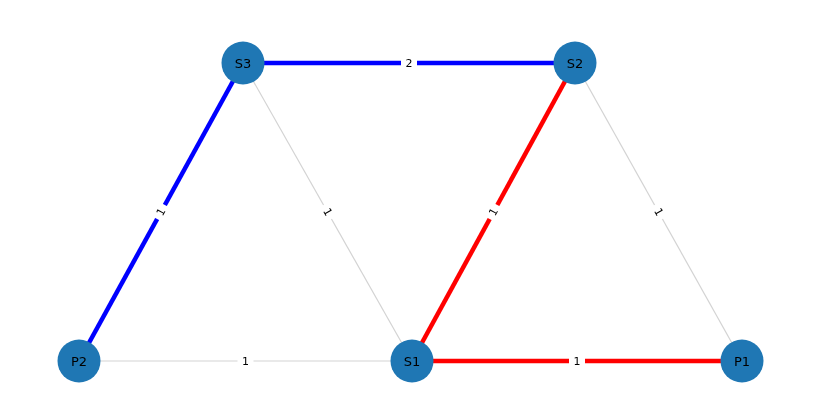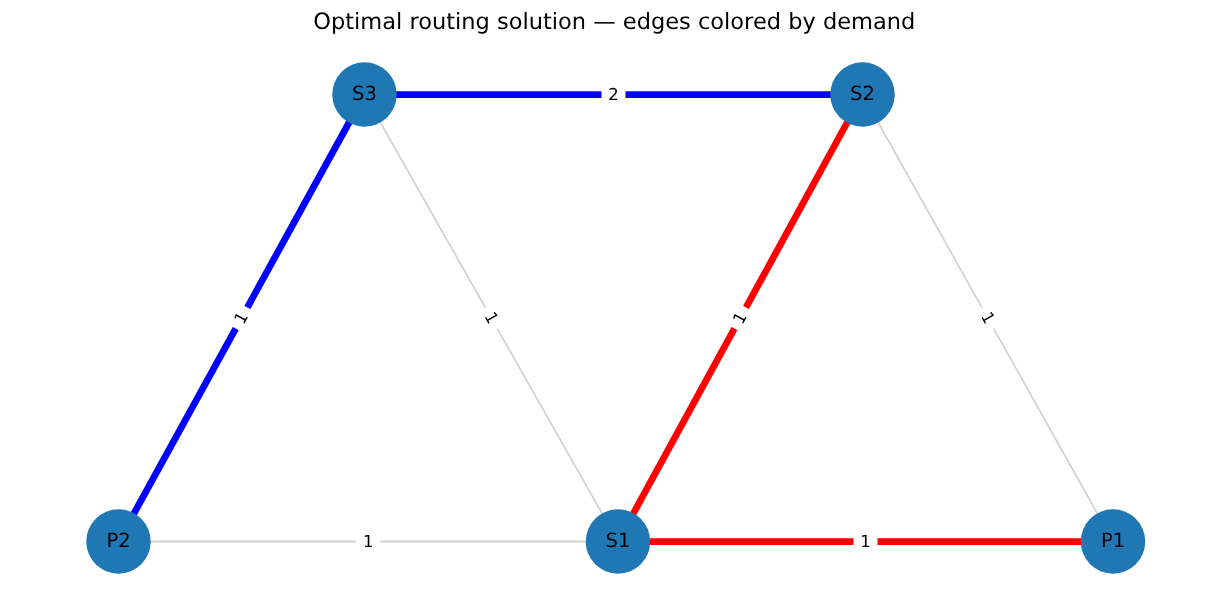--- a/index.html
+++ b/index.html
@@ -84,14 +84,13 @@
       </g>
       <g transform="translate(658.5,212) rotate(60.7)">
         <rect x="-8" y="-7.5" width="16" height="15" fill="#ffffff"></rect>
         <text x="0" y="0" text-anchor="middle" dominant-baseline="central" class="edge-label-text" fill="#000000">1</text>
       </g>
       <g transform="translate(245.5,361) rotate(0.0)">
         <rect x="-8" y="-7.5" width="16" height="15" fill="#ffffff"></rect>
         <text x="0" y="0" text-anchor="middle" dominant-baseline="central" class="edge-label-text" fill="#000000">1</text>
       </g>
     </svg>
-  <div class="chart-title">Optimal routing solution — edges colored by demand</div>
 </div>
 
 </body></html>

